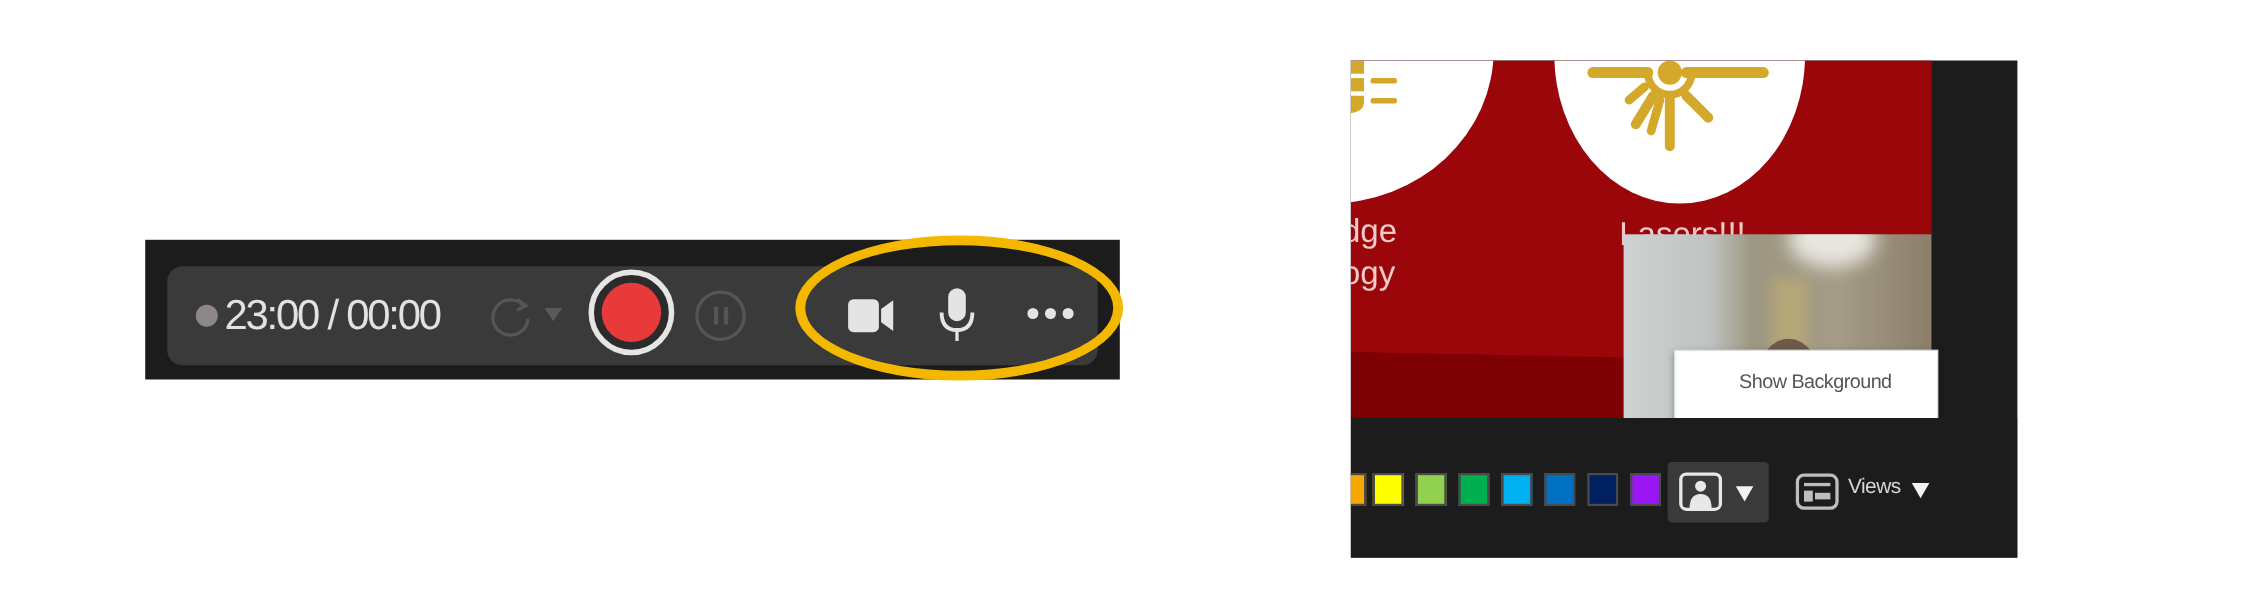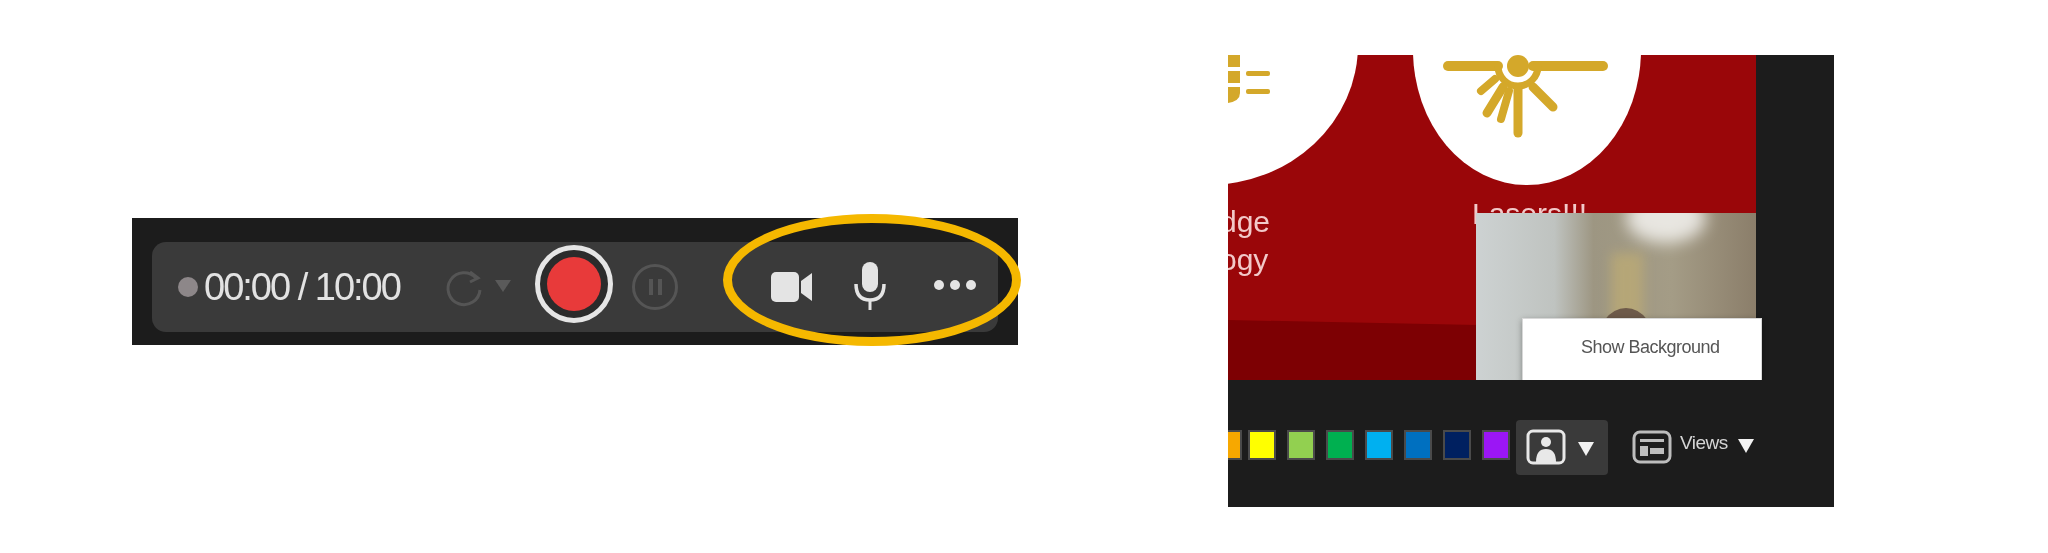--- a/index.html
+++ b/index.html
@@ -56,21 +56,21 @@
     position:absolute; left:0; top:265px; width:528px; height:60px; background:#7d0003;
     clip-path: polygon(0 0, 100% 18%, 100% 100%, 0 100%);
   }
   .circle-left {
     position:absolute; left:-170px; top:-150px; width:300px; height:280px; border-radius:50%; background:#fff;
   }
   .circle-right {
     position:absolute; left:185px; top:-140px; width:228px; height:270px; border-radius:50%; background:#fff;
   }
   .slide-text-left {
-    position:absolute; left:0; top:148px; color:#f2c9c9; font-size:30px; line-height:38px;
+    position:absolute; left:0; top:137px; color:#f2c9c9; font-size:30px; line-height:38px;
     font-family:"Liberation Sans", sans-serif; white-space:pre; margin-left:-8px;
   }
   .slide-text-right {
     position:absolute; left:244px; top:140px; color:#f2c9c9; font-size:30px; line-height:38px;
     font-family:"Liberation Sans", sans-serif;
   }
   .webcam {
     position:absolute; left:248px; top:158px; width:280px; height:167px; overflow:hidden;
     background:linear-gradient(90deg, #cdd2d2 0%, #bfc3c0 28%, #9d9682 42%, #a49c86 70%, #8b7e6a 100%);
   }
@@ -103,21 +103,21 @@
   .views-label { position:absolute; left:452px; top:52px; color:#d5d5d5; font-size:19px; font-family:"Liberation Sans", sans-serif; letter-spacing:-0.5px; }
   .views-caret { position:absolute; left:510px; top:59px; width:0; height:0;
     border-left:8px solid transparent; border-right:8px solid transparent; border-top:14px solid #f2f2f2; }
 </style>
 </head>
 <body>
 
 <div class="rec-frame">
   <div class="rec-bar">
     <div class="rec-dot"></div>
-    <div class="rec-time">00:00 / 10:00</div>
+    <div class="rec-time">23:00 / 00:00</div>
 
     <svg class="redo-icon" viewBox="0 0 44 44">
       <path d="M34 12 A16 16 0 1 0 38 24" fill="none" stroke="#555" stroke-width="3"></path>
       <path d="M28 6 L36 12 L28 16" fill="none" stroke="#555" stroke-width="3"></path>
     </svg>
     <div class="redo-caret"></div>
 
     <div class="record-btn">
       <div class="inner"></div>
     </div>

